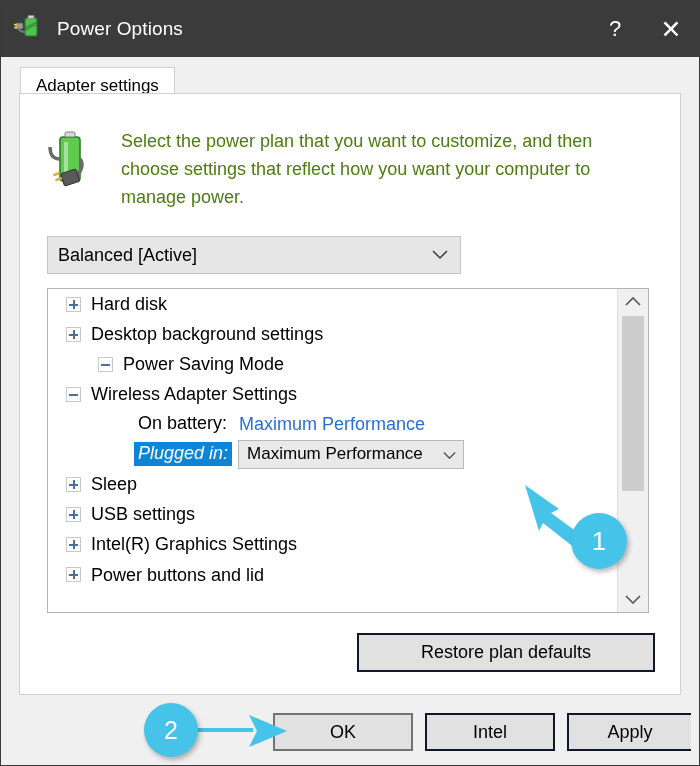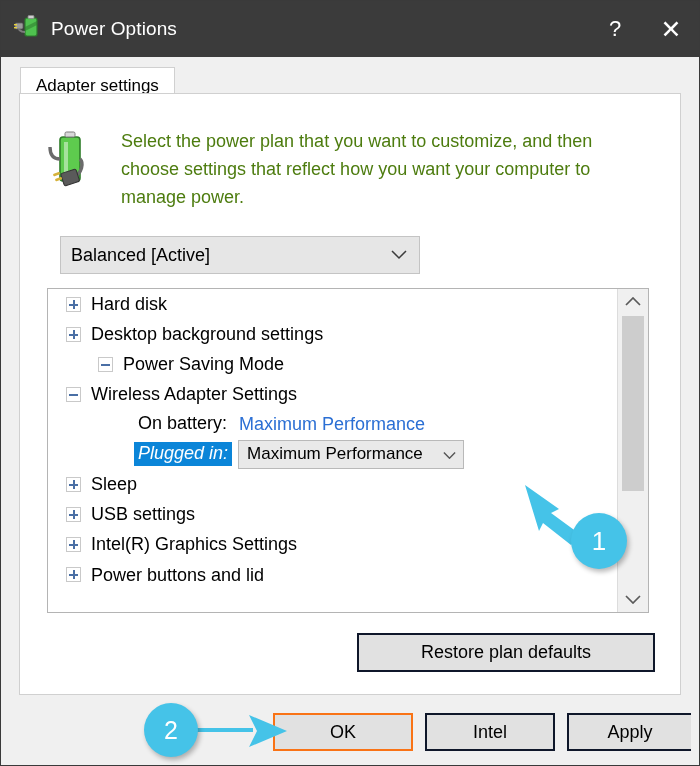--- a/index.html
+++ b/index.html
@@ -42,21 +42,21 @@
   .title-icon {
     position: relative;
     width: 30px;
     height: 30px;
     margin-left: 12px;
     flex: 0 0 auto;
   }
   .title-text {
     color: #ffffff;
     font-size: 19px;
-    margin-left: 8px;
+    margin-left: 14px;
     letter-spacing: .1px;
     white-space: nowrap;
   }
   .titlebar-spacer { flex: 1 1 auto; }
   .tb-btn {
     width: 56px;
     height: 56px;
     display: flex;
     align-items: center;
     justify-content: center;
@@ -117,23 +117,23 @@
     top: 126px;
     width: 500px;
     font-size: 18px;
     line-height: 28px;
     color: #4d7c0f;
   }
 
   
   .plan-combo {
     position: absolute;
-    left: 59px;
+    left: 46px;
     top: 235px;
-    width: 360px;
+    width: 414px;
     height: 38px;
     box-sizing: border-box;
     background: #e6e6e6;
     border: 1px solid #c4c4c4;
     display: flex;
     align-items: center;
   }
   .plan-combo .val {
     font-size: 18px;
     color: #000000;
@@ -304,21 +304,21 @@
     height: 39px;
   }
 
   
   .btn-ok {
     position: absolute;
     left: 272px;
     top: 712px;
     width: 140px;
     height: 38px;
-    border: 2px solid #f97316;
+    border: 2px solid #737373;
     background: #e1e1e1;
   }
   .btn-cancel {
     position: absolute;
     left: 424px;
     top: 712px;
     width: 130px;
     height: 38px;
   }
   .btn-apply {

